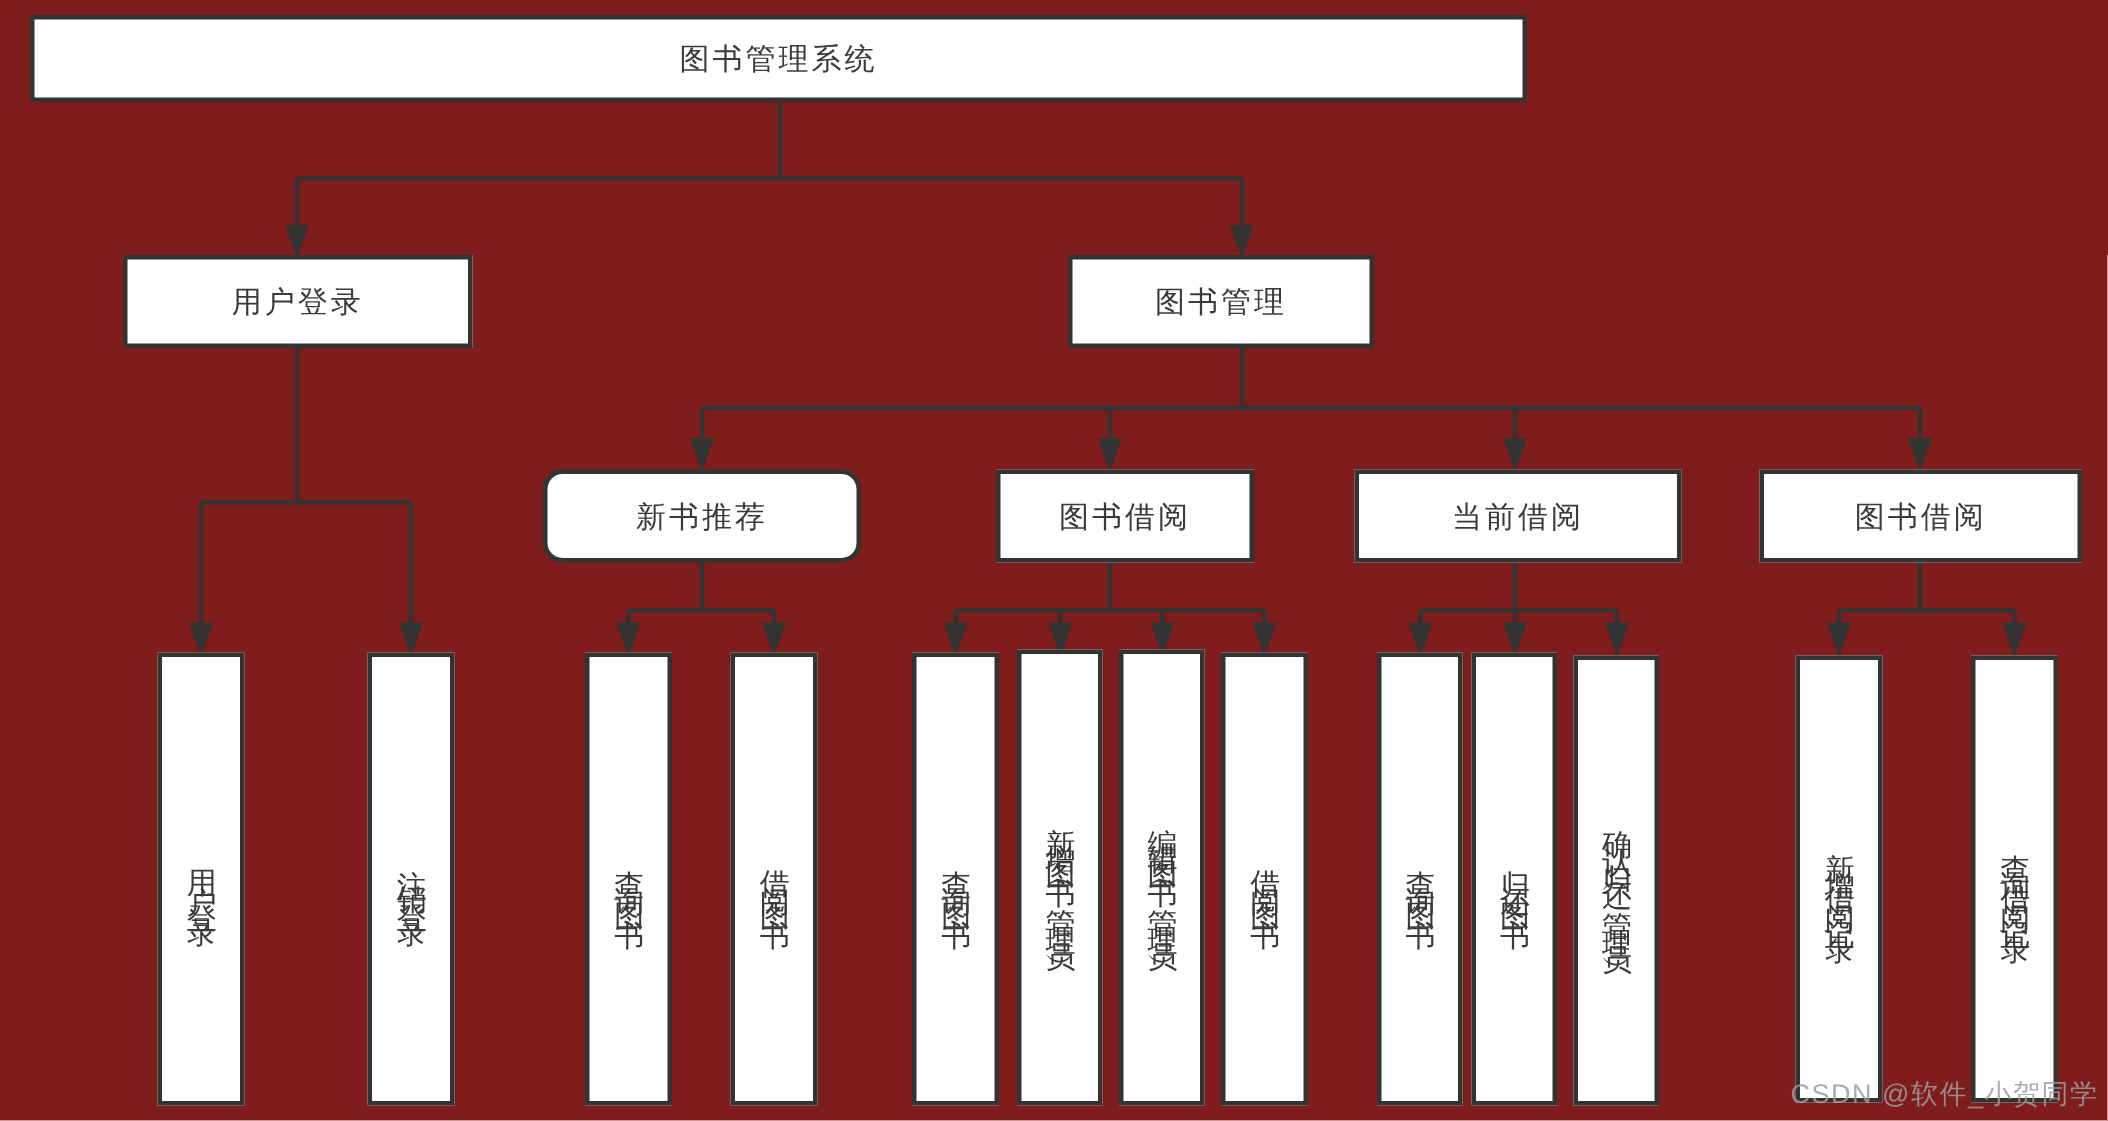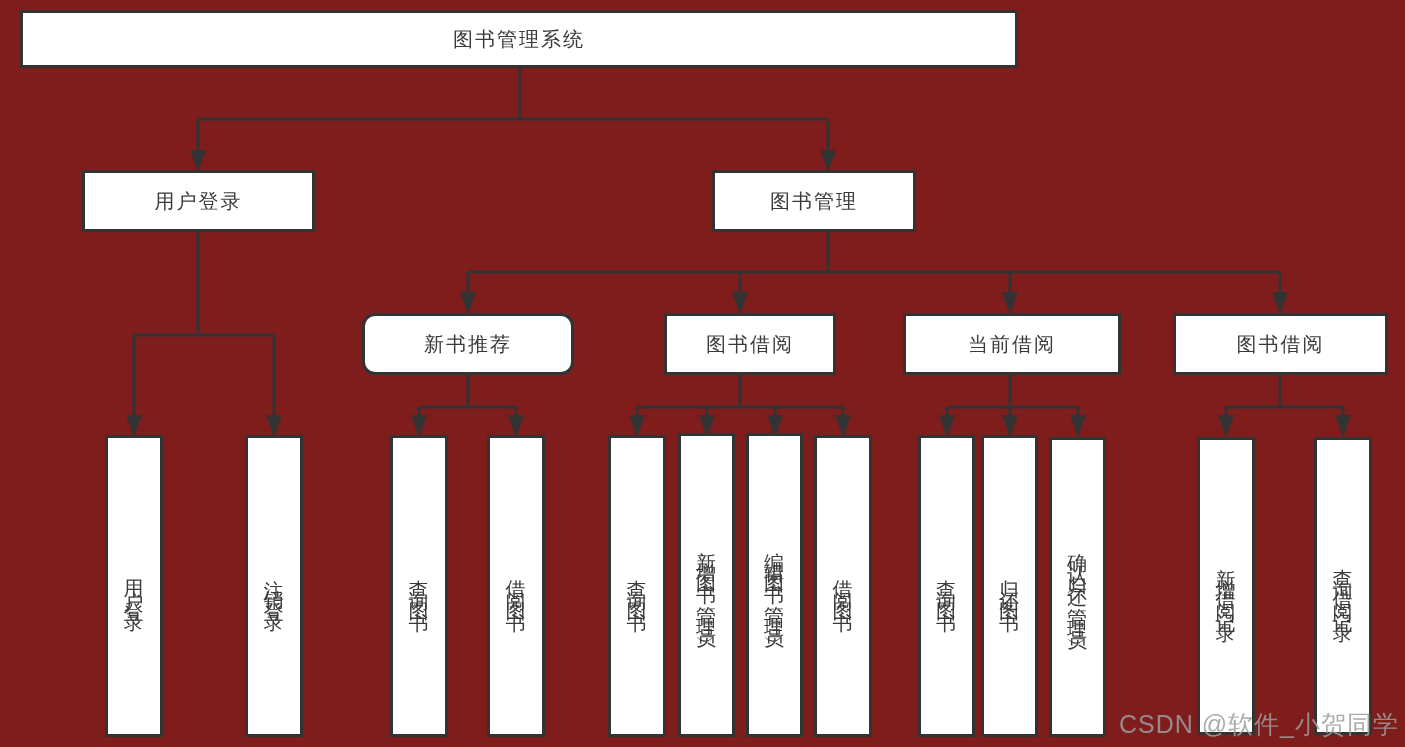--- a/index.html
+++ b/index.html
@@ -42,21 +42,21 @@
     text-orientation: mixed;
     font-size: 20px;
     line-height: 1.1;
     letter-spacing: 11px;
     white-space: nowrap;
   }
   #watermark {
     position: absolute;
     right: 6px;
     bottom: 6px;
-    font-size: 25px;
+    font-size: 18px;
     color: #9d9d9d;
     opacity: 0.85;
     letter-spacing: 1px;
     z-index: 10;
     white-space: nowrap;
   }
 </style>
 </head>
 <body>
 

